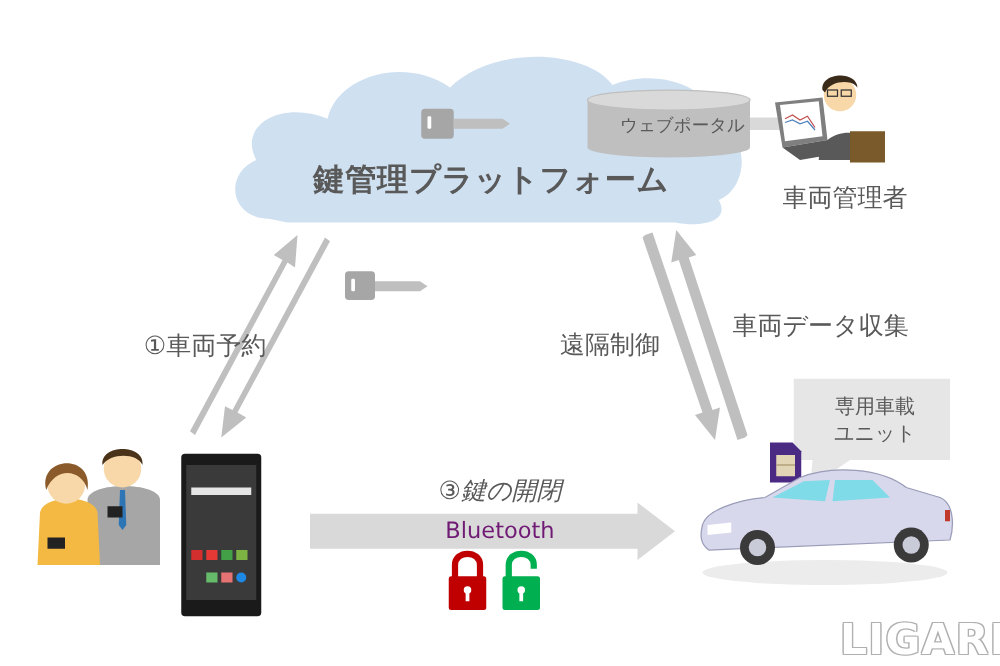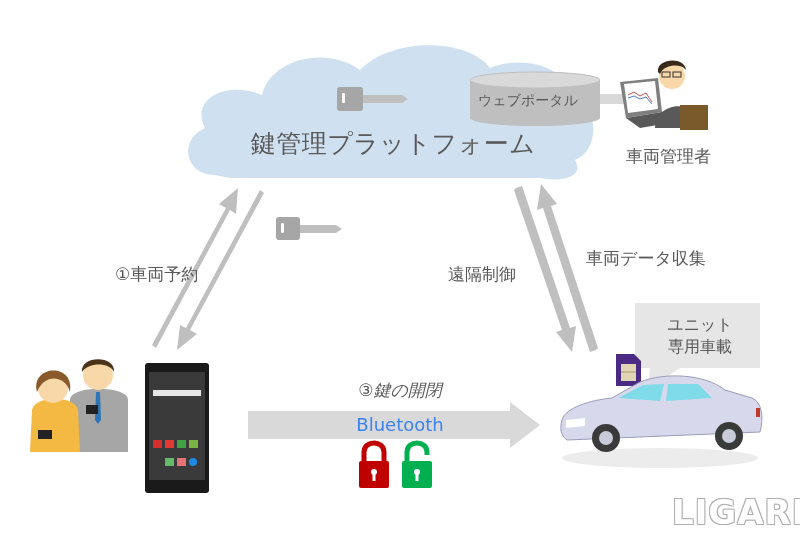--- a/index.html
+++ b/index.html
@@ -1,29 +1,29 @@
 <!DOCTYPE html>
 <html><head>
   <meta charset="utf-8">
   <style>
     html, body { margin: 0; padding: 0; background: #ffffff; }
     body { width: 800px; height: 533px; position: relative; overflow: hidden;
            font-family: "DejaVu Sans", "Liberation Sans", sans-serif; color: #595959; }
     .abs { position: absolute; }
     svg.layer { position: absolute; left: 0; top: 0; }
-    .lbl { position: absolute; font-size: 17px; color: #595959; white-space: nowrap; line-height: 1.25; }
+    .lbl { position: absolute; font-size: 20px; color: #595959; white-space: nowrap; line-height: 1.25; }
     .center { text-align: center; }
     .platform-title { position: absolute; left: 248px; top: 127px; width: 290px; text-align: center;
-      font-size: 25px; font-weight: normal; color: #595959; letter-spacing: 0.5px; white-space: nowrap; }
-    .portal-text { position: absolute; left: 478px; top: 92px; width: 118px; text-align: left;
+      font-size: 25px; font-weight: bold; color: #595959; letter-spacing: 0.5px; white-space: nowrap; }
+    .portal-text { position: absolute; left: 478px; top: 92px; width: 118px; text-align: right;
       font-size: 14px; color: #595959; white-space: nowrap; }
     .callout-text { position: absolute; left: 650px; top: 314px; width: 100px; text-align: center;
       font-size: 16px; color: #595959; line-height: 1.35; }
     .bt-text { position: absolute; left: 330px; top: 414px; width: 140px; text-align: center;
-      font-size: 18px; color: #3b82f6; }
+      font-size: 18px; color: #701a75; }
     .watermark { position: absolute; left: 672px; top: 492px; font-size: 34px; font-weight: bold;
       color: #ffffff; letter-spacing: 1px;
       text-shadow: -1px -1px 0 #b0b0b0, 1px -1px 0 #b0b0b0, -1px 1px 0 #b0b0b0, 1px 1px 0 #b0b0b0; }
   </style>
 </head>
 <body>
 
 <svg class="layer" width="800" height="533" viewBox="0 0 800 533">
 
   <g>
@@ -157,20 +157,20 @@
 <svg class="abs" style="left:276px; top:215px;" width="68" height="28">
   <rect x="0" y="2" width="24" height="23" rx="3" fill="#a6a6a6"></rect>
   <rect x="5" y="8" width="3" height="10" rx="1" fill="#ffffff"></rect>
   <path d="M24,10 L60,10 L66,14 L60,18 L24,18 Z" fill="#bfbfbf"></path>
 </svg>
 
 <div class="lbl" style="left:448px; top:264px;font-family:Liberation Serif, serif;">遠隔制御</div>
 <div class="lbl" style="left:586px; top:248px;">車両データ収集</div>
 
 <div class="callout-text">
+  <div>専用車載</div>
   <div>ユニット</div>
-  <div>専用車載</div>
 </div>
 
 <div class="lbl center" style="left:330px; top:380px; width:140px;font-style:italic;">③鍵の開閉</div>
 <div class="bt-text">Bluetooth</div>
 
 <div class="watermark">LIGARE</div>
 
 </body></html>

